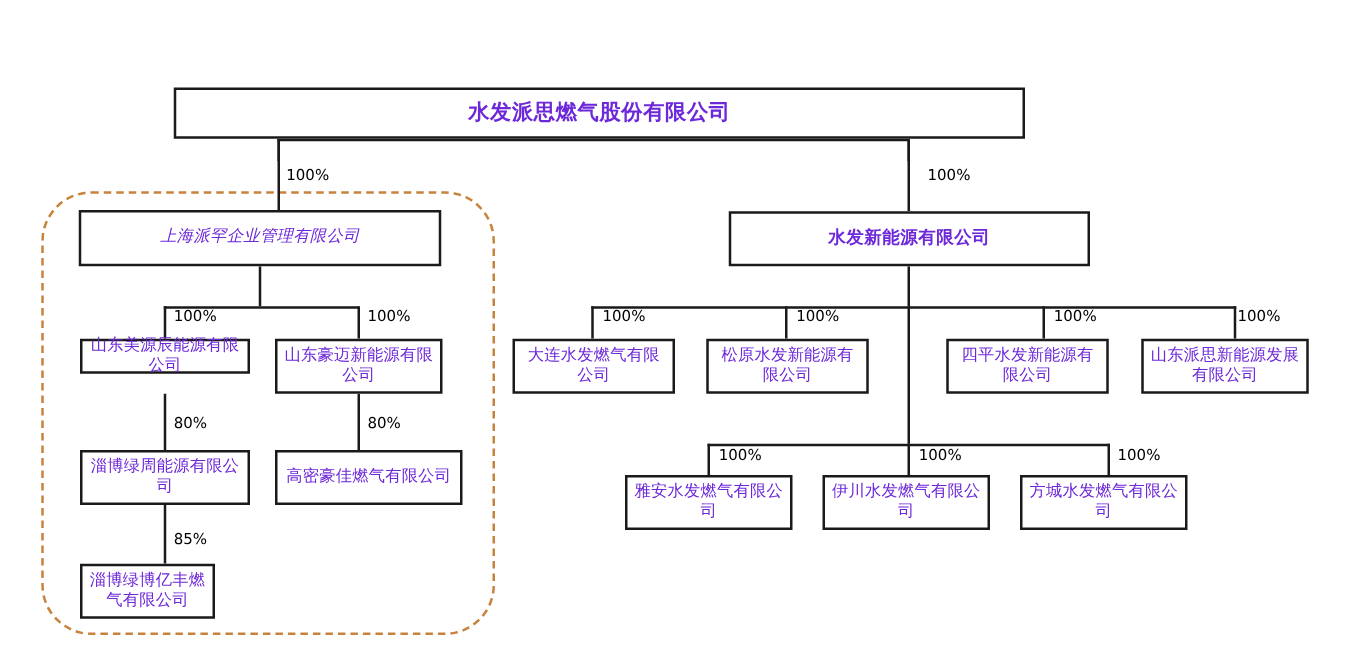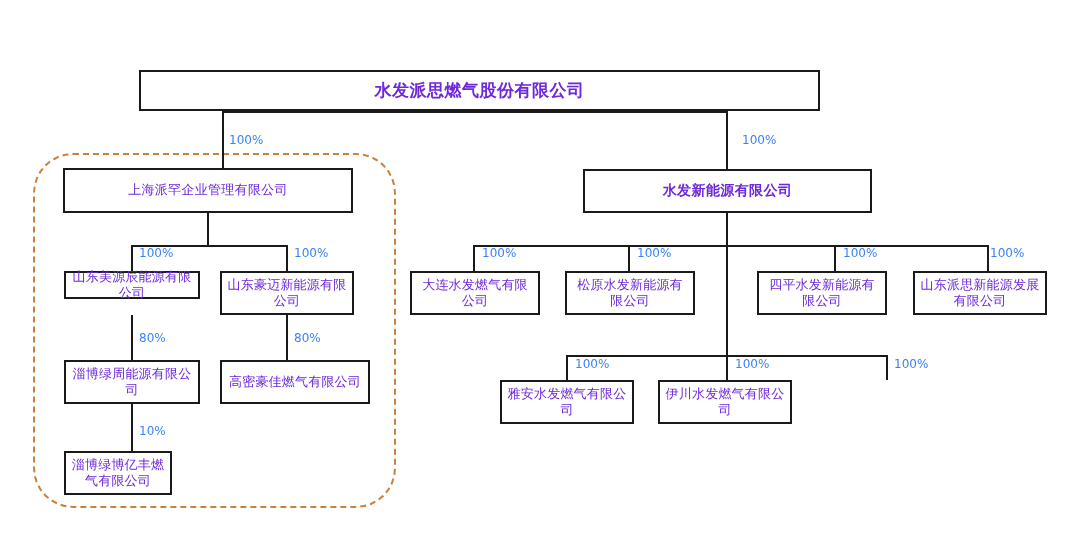--- a/index.html
+++ b/index.html
@@ -39,20 +39,21 @@
   }
   .node.major {
     font-size: 14px;
     font-weight: bold;
     letter-spacing: 0.4px;
   }
   .node.plain-wide {
     font-size: 13px;
     font-weight: normal;
     letter-spacing: 0.3px;
+    font-style: italic;
   }
   .node.leaf {
     font-size: 13px;
     font-weight: normal;
     letter-spacing: 0.2px;
   }
   .vline {
     position: absolute;
     width: 2px;
     background: #1a1a1a;
@@ -60,21 +61,21 @@
   }
   .hline {
     position: absolute;
     height: 2px;
     background: #1a1a1a;
     z-index: 1;
   }
   .pct {
     position: absolute;
     font-size: 12px;
-    color: #3b82f6;
+    color: #000000;
     white-space: nowrap;
     z-index: 2;
     font-family: "DejaVu Sans", "Liberation Sans", sans-serif;
   }
   .dashed-group {
     position: absolute;
     box-sizing: border-box;
     border: 2px dashed #c8823c;
     border-radius: 40px;
     z-index: 0;
@@ -124,21 +125,21 @@
   <div class="pct" style="left:294px; top:331px;">80%</div>
 
   <div class="node leaf" style="left:64px; top:360px; width:136px; height:44px;">
     <span class="label">淄博绿周能源有限公司</span>
   </div>
   <div class="node leaf" style="left:220px; top:360px; width:150px; height:44px;">
     <span class="label">高密豪佳燃气有限公司</span>
   </div>
 
   <div class="vline" style="left:131px; top:404px; height:47px;"></div>
-  <div class="pct" style="left:139px; top:424px;">10%</div>
+  <div class="pct" style="left:139px; top:424px;">85%</div>
 
   <div class="node leaf" style="left:64px; top:451px; width:108px; height:44px;">
     <span class="label">淄博绿博亿丰燃气有限公司</span>
   </div>
 
   <div class="node major" style="left:583px; top:169px; width:289px; height:44px;">
     <span class="label">水发新能源有限公司</span>
   </div>
 
   <div class="vline" style="left:726px; top:213px; height:32px;"></div>
@@ -174,14 +175,17 @@
   <div class="pct" style="left:575px; top:357px;">100%</div>
   <div class="pct" style="left:735px; top:357px;">100%</div>
   <div class="pct" style="left:894px; top:357px;">100%</div>
 
   <div class="node leaf" style="left:500px; top:380px; width:134px; height:44px;">
     <span class="label">雅安水发燃气有限公司</span>
   </div>
   <div class="node leaf" style="left:658px; top:380px; width:134px; height:44px;">
     <span class="label">伊川水发燃气有限公司</span>
   </div>
+  <div class="node leaf" style="left:816px; top:380px; width:134px; height:44px;">
+    <span class="label">方城水发燃气有限公司</span>
+  </div>
 
 </div>
 
 </body></html>

